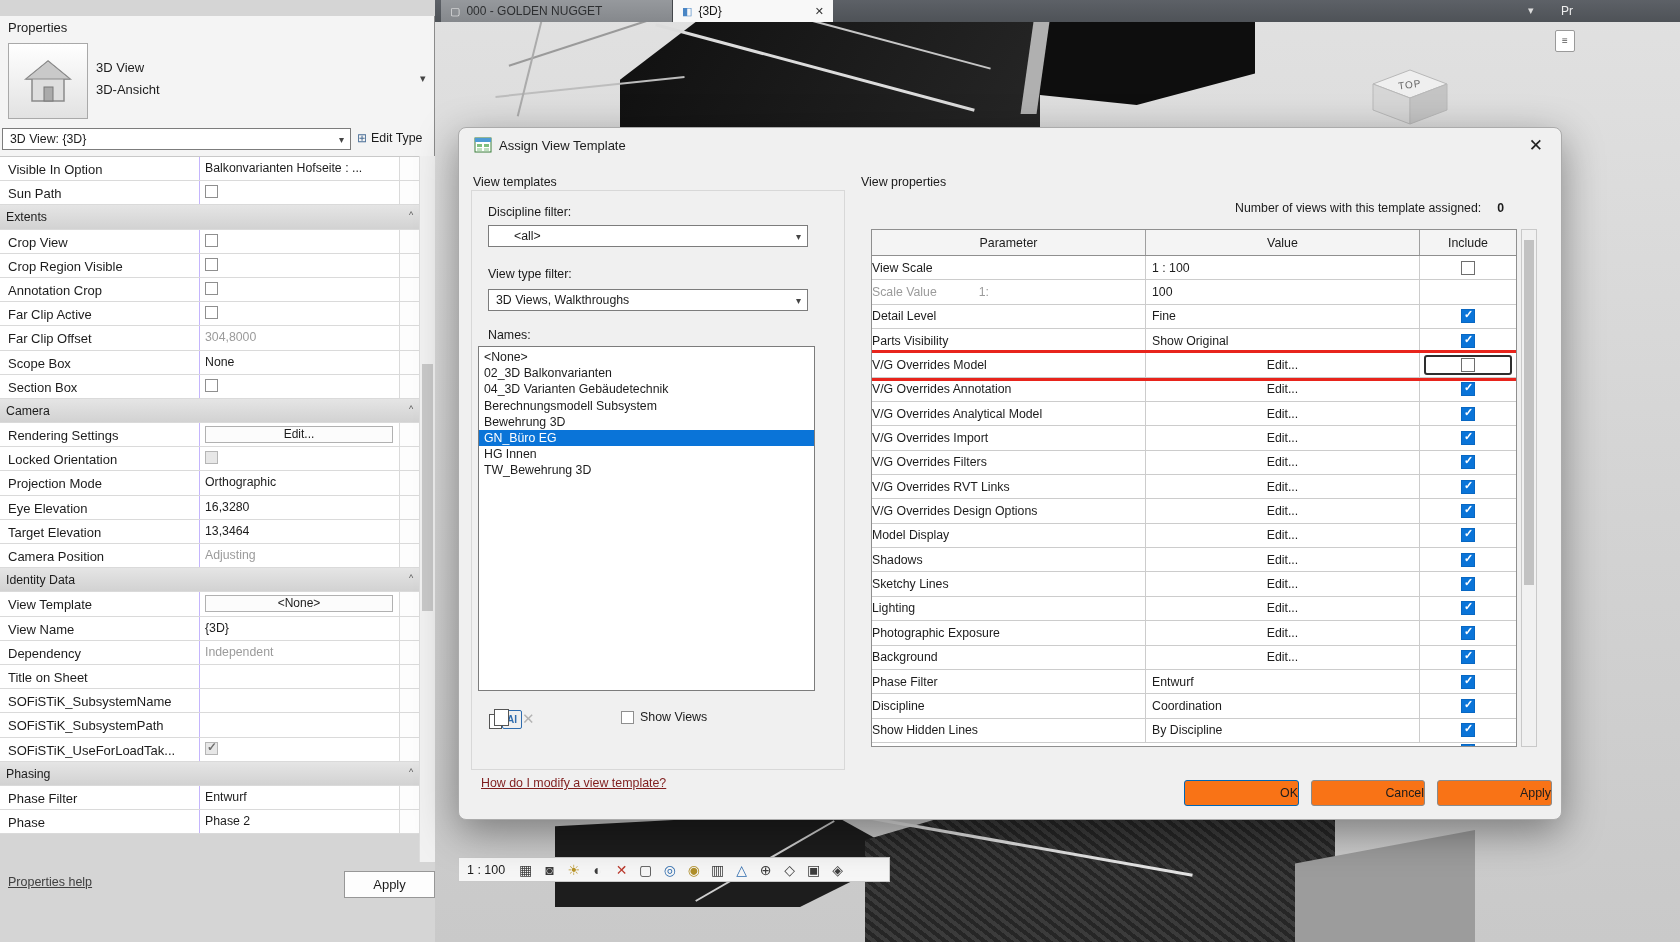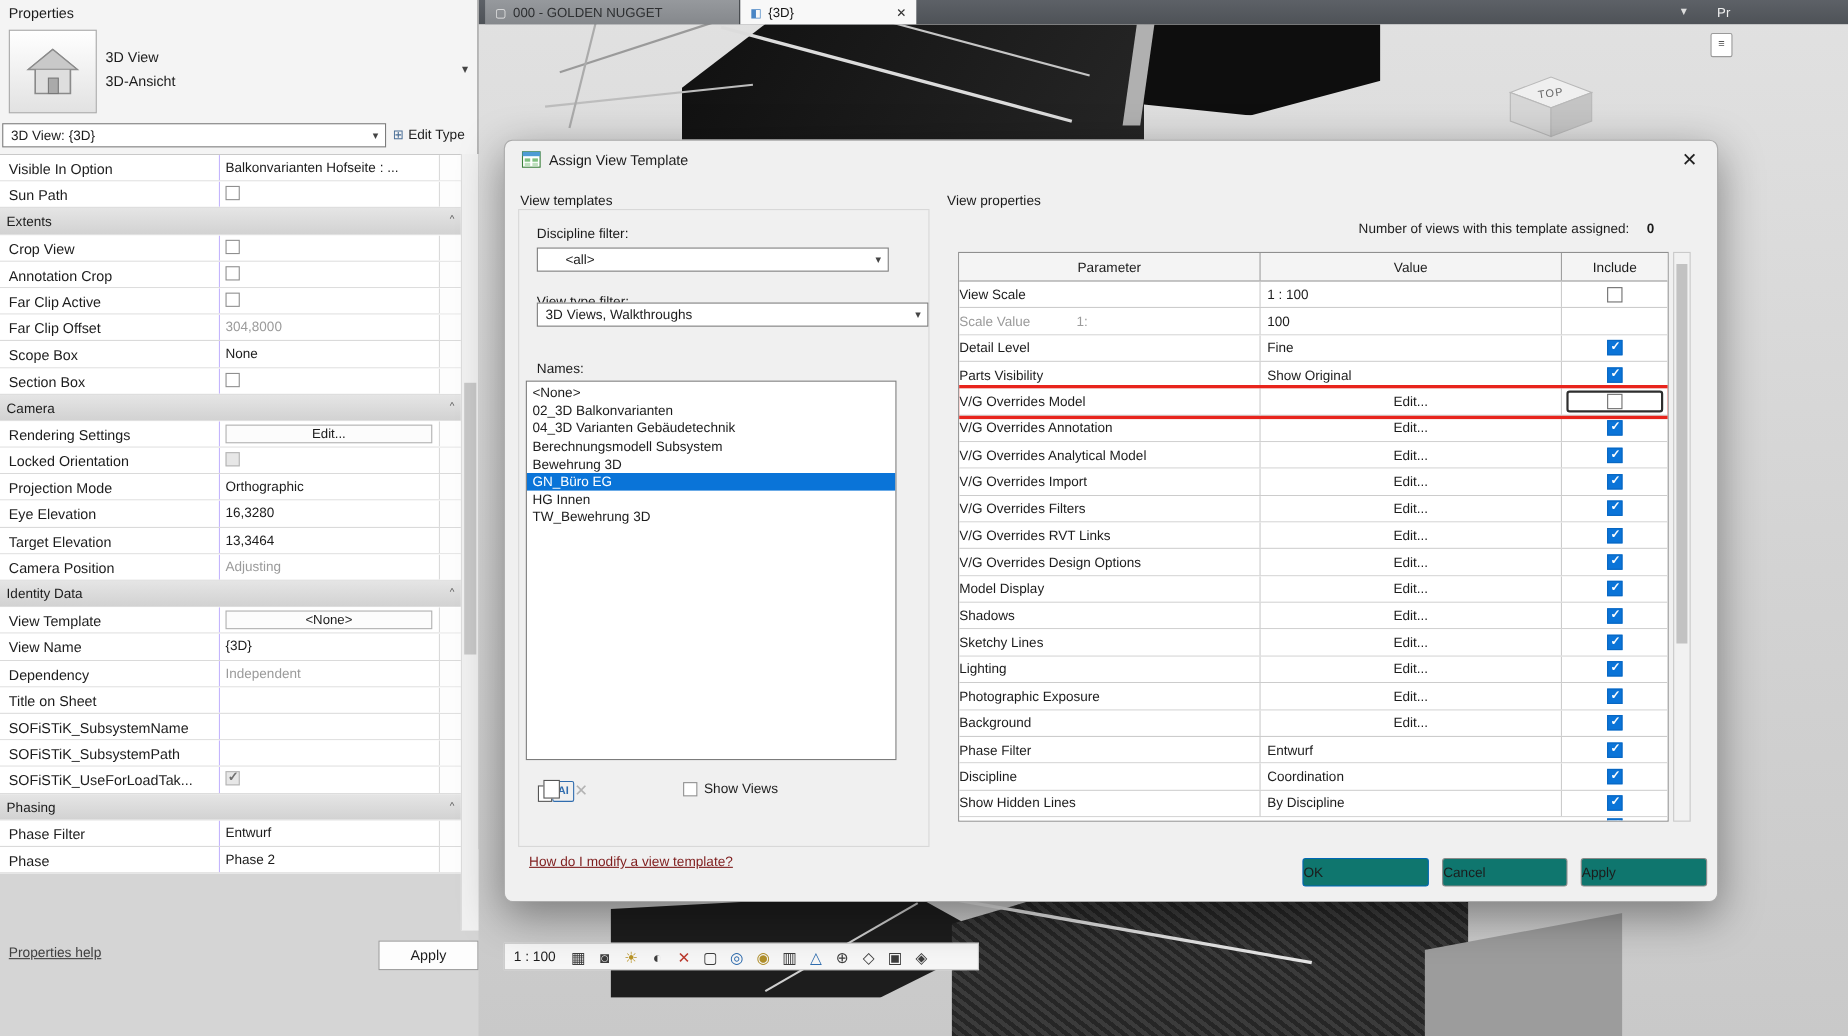--- a/index.html
+++ b/index.html
@@ -43,21 +43,21 @@
   #bar-chevron{position:absolute;left:1093px;top:4px;color:#ddd;font-size:11px}
   #bar-pr{position:absolute;left:1126px;top:4px;color:#eee;font-size:12px}
 
   
   #vcbar{position:absolute;left:458px;top:857px;width:432px;height:25px;background:#f6f6f6;border:1px solid #c9c9c9;
     display:flex;align-items:center;z-index:2;padding-left:8px;gap:1px}
   #vc-scale{font-size:12.5px;margin-right:8px}
   .vcicon{width:23px;text-align:center;font-size:14px;line-height:22px}
 
   
-  #props{position:absolute;left:0;top:0;width:435px;height:772px;background:#f4f4f4;border-right:1px solid #8b8b8b;z-index:4}
+  #props{position:absolute;left:0;top:16px;width:435px;height:772px;background:#f4f4f4;border-right:1px solid #8b8b8b;z-index:4}
   #props-title{position:absolute;left:8px;top:4px;font-size:13px}
   #type-box{position:absolute;left:8px;top:27px;width:80px;height:76px;border:1px solid #a9a9a9;
     background:linear-gradient(#ffffff,#e2e2e2);display:flex;align-items:center;justify-content:center}
   #type-line1{position:absolute;left:96px;top:44px;font-size:13px}
   #type-line2{position:absolute;left:96px;top:66px;font-size:13px}
   #type-caret{position:absolute;left:420px;top:56px;font-size:11px;color:#444}
   #view-combo{position:absolute;left:2px;top:112px;width:349px;height:22px;background:#fff;border:1px solid #7c7c7c;
     display:flex;align-items:center;padding-left:7px;font-size:12.3px}
   #view-combo .carret,#combo-discipline .carret,#combo-viewtype .carret{margin-left:auto;padding-right:6px;color:#444;font-size:10px}
   #edit-type{position:absolute;left:357px;top:115px;display:flex;gap:4px;font-size:12.4px;align-items:center}
@@ -87,21 +87,21 @@
   #dlg-icon{position:absolute;left:15px;top:8px}
   #dlg-title{position:absolute;left:40px;top:10px;font-size:13px}
   #dlg-close{position:absolute;right:18px;top:7px;font-size:17px;color:#222;cursor:pointer}
   .dlabel{position:absolute;font-size:12.4px;color:#1a1a1a}
   #lbl-view-templates{left:14px;top:47px}
   #vt-group{position:absolute;left:12px;top:62px;width:374px;height:580px;border:1px solid #d8d8d8}
   #lbl-discipline{left:29px;top:77px}
   #combo-discipline{position:absolute;left:29px;top:97px;width:320px;height:22px;background:#fff;border:1px solid #7c7c7c;
     display:flex;align-items:center;padding-left:25px;font-size:12.3px}
   #lbl-viewtype{left:29px;top:139px}
-  #combo-viewtype{position:absolute;left:29px;top:147px;width:356px;height:22px;background:#fff;border:1px solid #7c7c7c;
+  #combo-viewtype{position:absolute;left:29px;top:161px;width:320px;height:22px;background:#fff;border:1px solid #7c7c7c;
     display:flex;align-items:center;padding-left:7px;font-size:12.3px}
   #lbl-names{left:29px;top:200px}
   #names-list{position:absolute;left:19px;top:218px;width:337px;height:345px;background:#fff;border:1px solid #7c7c7c;
     overflow:hidden;padding-top:2px}
   .nitem{height:16.2px;line-height:16px;padding-left:5px;font-size:12.3px;white-space:nowrap}
   .nitem.sel{background:#0a74d8;color:#fff}
   #vt-tools{position:absolute;left:30px;top:578px;display:flex;align-items:center;height:26px}
   .tool.dup{width:13px;height:15px;border:1px solid #555;background:#fff;position:relative;margin-top:4px}
   .tool.dup::after{content:"";position:absolute;left:4px;top:-6px;width:13px;height:15px;border:1px solid #555;background:#fff}
   .tool.ai{border:1.5px solid #2f6cae;color:#2f6cae;font-weight:bold;font-size:10px;padding:3px 4px;border-radius:2px}
@@ -128,22 +128,22 @@
   .vtrow.partial{align-items:flex-start}
   .vtrow.partial .vtcell{align-items:flex-start}
   .vtrow.partial .cb{margin-top:1px}
   .p2{margin-left:42px}
   #vt-body .cb{width:14px;height:14px;border-color:#6e6e6e}
   #vt-body .cb.on{background:#0a74d8;border-color:#0867c2}
   #vt-body .cb.on::after{color:#fff;left:2px;top:-2px;font-size:11px}
   .fbox{display:flex;align-items:center;justify-content:center;width:88px;height:20px;border:2px solid #2e2e2e;border-radius:3px;background:#fff}
   #vt-scroll{position:absolute;left:1062px;top:101px;width:16px;height:518px;background:#f1f1f1;border:1px solid #c9c9c9}
   #vt-thumb{position:absolute;left:2px;top:10px;width:10px;height:345px;background:#c2c2c2}
-  .dbtn{position:absolute;top:652px;width:115px;height:26px;background:#0f766e;border:1px solid #8a8a8a;border-radius:3px;
-    font-size:12.4px;text-align:left;line-height:24px;cursor:pointer}
+  .dbtn{position:absolute;top:652px;width:115px;height:26px;background:#f97316;border:1px solid #8a8a8a;border-radius:3px;
+    font-size:12.4px;text-align:right;line-height:24px;cursor:pointer}
   #btn-ok{left:725px;border-color:#0066b4}
   #btn-cancel{left:852px;width:114px}
   #btn-apply{left:978px}
 </style>
 </head>
 <body>
 
 <div id="root">
 
   <div id="viewport">
@@ -235,20 +235,25 @@
         <div class="prow sec">
           <span class="seclabel">Extents</span>
           <span class="chev">^</span>
         </div>
         <div class="prow">
           <span class="plabel">Crop View</span>
           <div class="pvalue"><span class="cb"></span></div>
           <span class="passoc"></span>
         </div>
         <div class="prow">
+          <span class="plabel">Crop Region Visible</span>
+          <div class="pvalue"><span class="cb"></span></div>
+          <span class="passoc"></span>
+        </div>
+        <div class="prow">
           <span class="plabel">Annotation Crop</span>
           <div class="pvalue"><span class="cb"></span></div>
           <span class="passoc"></span>
         </div>
         <div class="prow">
           <span class="plabel">Far Clip Active</span>
           <div class="pvalue"><span class="cb"></span></div>
           <span class="passoc"></span>
         </div>
         <div class="prow">

